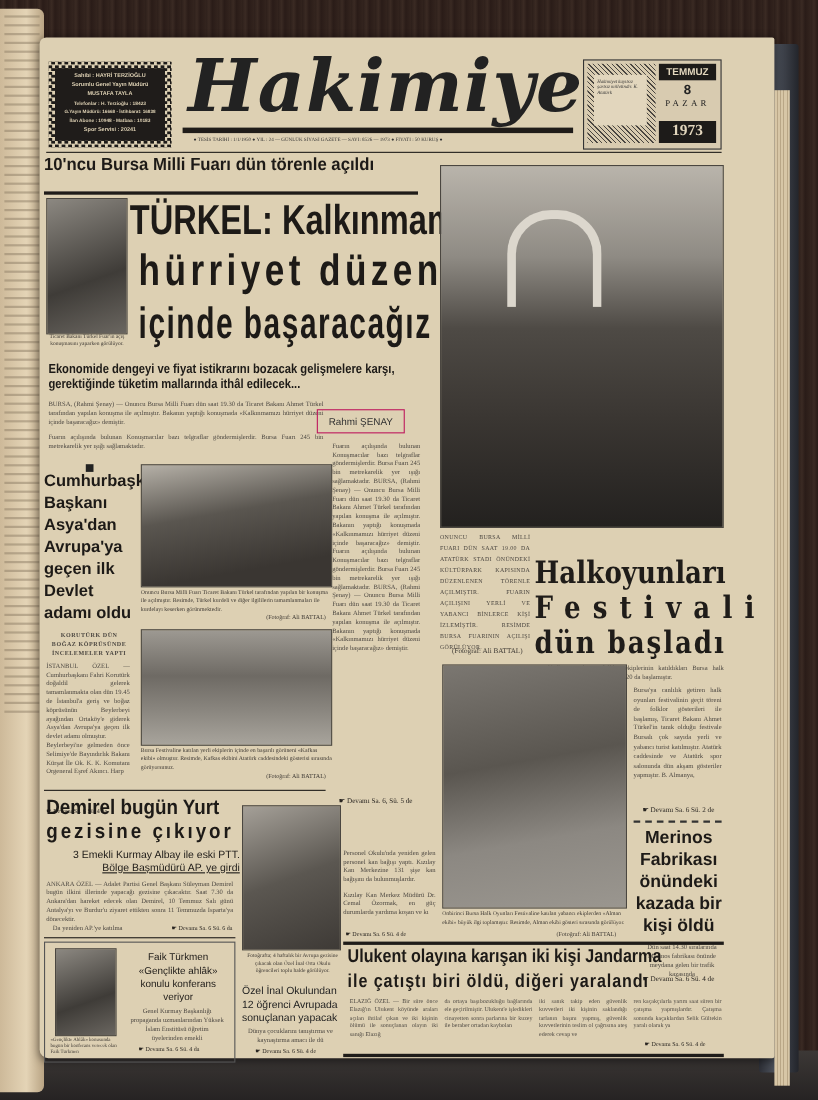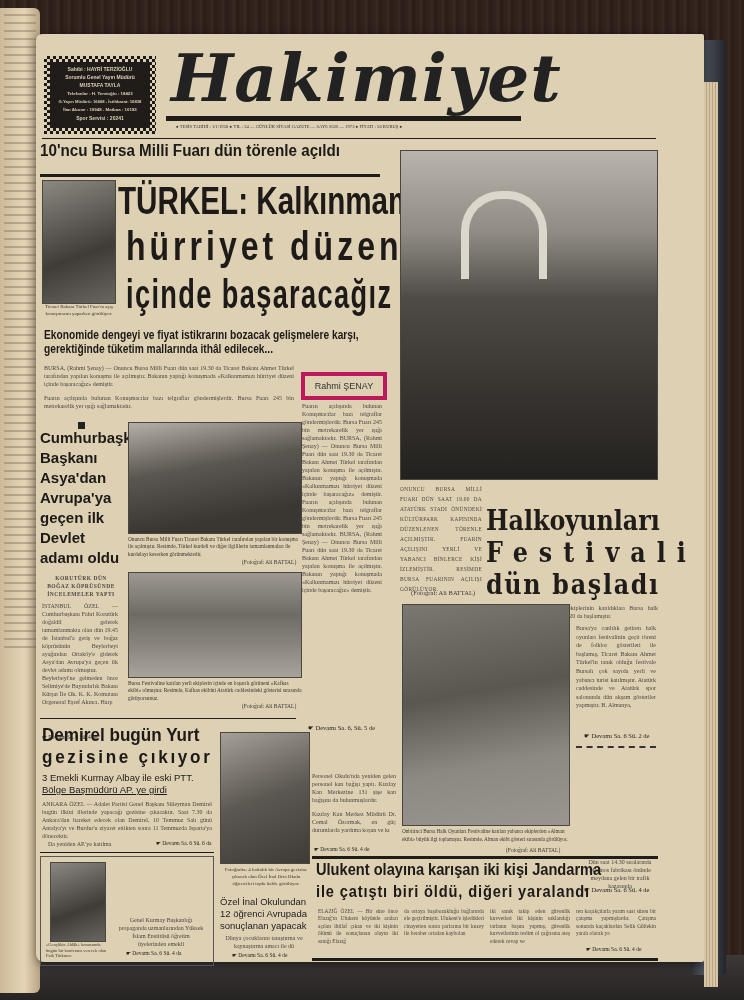--- a/index.html
+++ b/index.html
@@ -125,37 +125,46 @@
       <div style="font-size:4.2px">G.Yayın Müdürü: 16668 - İstihbarat: 16838</div>
       <div style="font-size:4.4px">İlan Abone : 10948 - Matbaa : 10183</div>
       <div>Spor Servisi : 20241</div>
     </div>
   </div>
 
   <div class="abs gothic" style="left:135px;top:8px;font-size:66px;color:#222;letter-spacing:1px;line-height:72px;">Hakimiyet</div>
   <div class="rule" style="left:130px;top:82px;width:355px;height:5px;"></div>
   <div class="abs" style="left:140px;top:90px;width:350px;font-size:4.6px;color:#333;font-family:'Liberation Serif',serif;white-space:nowrap;overflow:hidden;">● TESİS TARİHİ : 1/1/1950 ● YIL : 24 — GÜNLÜK SİYASİ GAZETE — SAYI: 8526 — 1973 ● FİYATI : 50 KURUŞ ●</div>
 
+  <div class="abs" style="left:494px;top:20px;width:124px;height:80px;border:1px solid #333;background:#d8cbb0;">
+    <div style="position:absolute;left:3px;top:3px;width:62px;height:72px;background:repeating-linear-gradient(45deg,#4a4641 0 1px,#d8cbb0 1px 3px);">
+      <div style="position:absolute;left:6px;top:10px;width:48px;height:46px;background:#e2d6bd;font-size:4.4px;font-style:italic;font-family:'Liberation Serif',serif;color:#333;padding:3px;box-sizing:border-box;">Hakimiyet kayıtsız şartsız milletindir. K. Atatürk</div>
+    </div>
+    <div style="position:absolute;left:68px;top:3px;width:52px;height:15px;background:#1d1b19;color:#e2d6bd;font-size:9px;font-weight:bold;text-align:center;line-height:15px;">TEMMUZ</div>
+    <div style="position:absolute;left:68px;top:19px;width:52px;font-size:12px;font-weight:bold;text-align:center;color:#222;">8</div>
+    <div style="position:absolute;left:68px;top:34px;width:52px;font-size:8px;letter-spacing:3px;text-align:center;color:#222;font-family:'Liberation Serif',serif;">PAZAR</div>
+    <div style="position:absolute;left:68px;top:55px;width:52px;height:20px;background:#1d1b19;color:#e2d6bd;font-size:14px;font-weight:bold;text-align:center;line-height:20px;font-family:'Liberation Serif',serif;">1973</div>
+  </div>
 
   <div class="rule" style="left:6px;top:104px;width:614px;height:1px;"></div>
 
   <div class="abs cond ink" style="left:4px;top:108px;font-size:16px;transform:scaleX(.95);">10'ncu Bursa Milli Fuarı dün törenle açıldı</div>
   <div class="rule" style="left:4px;top:140px;width:340px;height:3px;"></div>
 
   <div class="abs photo" style="left:6px;top:146px;width:72px;height:122px;"></div>
   <div class="abs cap" style="left:6px;top:270px;width:74px;font-size:5px;line-height:6.5px;text-align:center;">Ticaret Bakanı Türkel Fuar'ın açış konuşmasını yaparken görülüyor.</div>
 
   <div class="abs cond ink" style="left:82px;top:146px;font-size:38px;transform:scaleX(.78);letter-spacing:0px;">TÜRKEL: Kalkınmamızı</div>
   <div class="abs cond ink" style="left:90px;top:190px;font-size:40px;transform:scaleX(.8);letter-spacing:5px;font-weight:bold;">hürriyet düzeni</div>
   <div class="abs cond ink" style="left:90px;top:238px;font-size:40px;transform:scaleX(.68);letter-spacing:2px;">içinde başaracağız</div>
 
   <div class="abs cond ink" style="left:8px;top:294px;width:400px;font-size:12px;line-height:14px;white-space:normal;transform:scaleX(.85);">Ekonomide dengeyi ve fiyat istikrarını bozacak gelişmelere karşı, gerektiğinde tüketim mallarında ithâl edilecek...</div>
 
   <div class="abs gray-text" style="left:8px;top:330px;width:250px;">BURSA, (Rahmi Şenay) — Onuncu Bursa Milli Fuarı dün saat 19.30 da Ticaret Bakanı Ahmet Türkel tarafından yapılan konuşma ile açılmıştır. Bakanın yaptığı konuşmada «Kalkınmamızı hürriyet düzeni içinde başaracağız» demiştir.</div>
-  <div class="abs" style="left:265px;top:338px;width:78px;height:20px;border:4px solid #be185d;">
+  <div class="abs" style="left:252px;top:338px;width:78px;height:20px;border:1px solid #be185d;">
     <div style="font-size:9px;text-align:center;line-height:20px;color:#333;">Rahmi ŞENAY</div>
   </div>
   <div class="abs gray-text" style="left:8px;top:360px;width:250px;">Fuarın açılışında bulunan Konuşmacılar bazı telgraflar göndermişlerdir. Bursa Fuarı 245 bin metrekarelik yer ışığı sağlamaktadır.</div>
 
   <div class="abs gray-text" style="left:266px;top:368px;width:80px;height:320px;overflow:hidden;">
     <span>Fuarın açılışında bulunan Konuşmacılar bazı telgraflar göndermişlerdir. Bursa Fuarı 245 bin metrekarelik yer ışığı sağlamaktadır.</span>
     <span>BURSA, (Rahmi Şenay) — Onuncu Bursa Milli Fuarı dün saat 19.30 da Ticaret Bakanı Ahmet Türkel tarafından yapılan konuşma ile açılmıştır. Bakanın yaptığı konuşmada «Kalkınmamızı hürriyet düzeni içinde başaracağız» demiştir.</span>
     <span>Fuarın açılışında bulunan Konuşmacılar bazı telgraflar göndermişlerdir. Bursa Fuarı 245 bin metrekarelik yer ışığı sağlamaktadır.</span>
     <span>BURSA, (Rahmi Şenay) — Onuncu Bursa Milli Fuarı dün saat 19.30 da Ticaret Bakanı Ahmet Türkel tarafından yapılan konuşma ile açılmıştır. Bakanın yaptığı konuşmada «Kalkınmamızı hürriyet düzeni içinde başaracağız» demiştir.</span>
   </div>
@@ -172,20 +181,27 @@
   <div class="abs" style="left:450px;top:534px;font-size:28px;font-weight:bold;font-family:'DejaVu Serif',serif;color:#1f1c19;letter-spacing:2px;white-space:nowrap;transform:scaleX(.85);transform-origin:left top;">dün başladı</div>
   <div class="abs gray-text" style="left:462px;top:570px;width:160px;">Yerli ve yabancı folklor ekiplerinin katıldıkları Bursa halk oyunları festivali dün saat 17.20 da başlamıştır.</div>
   <div class="abs gray-text" style="left:540px;top:590px;width:80px;line-height:8.6px;">Bursa'ya canlılık getiren halk oyunları festivalinin geçit töreni de folklor gösterileri ile başlamış, Ticaret Bakanı Ahmet Türkel'in tanık olduğu festivale Bursalı çok sayıda yerli ve yabancı turist katılmıştır. Atatürk caddesinde ve Atatürk spor salonunda dün akşam gösteriler yapmıştır. B. Almanya,</div>
   <div class="abs cont hand" style="left:548px;top:698px;">Devamı Sa. 6 Sü. 2 de</div>
 
   <div class="abs photo" style="left:366px;top:570px;width:166px;height:220px;background:linear-gradient(170deg,#7b7771,#5a5650 40%,#8c8882 70%,#9a968f);"></div>
   <div class="abs cap" style="left:366px;top:794px;width:170px;font-size:5.2px;line-height:7.5px;">Onbirinci Bursa Halk Oyunları Festivaline katılan yabancı ekiplerden «Alman ekibi» büyük ilgi toplamıştır. Resimde, Alman ekibi gösteri sırasında görülüyor.</div>
   <div class="abs cap" style="left:470px;top:812px;font-size:5.5px;">(Fotoğraf: Ali BATTAL)</div>
 
   <div class="abs" style="left:540px;top:712px;width:80px;border-top:2px dashed #333;"></div>
+  <div class="abs" style="left:540px;top:718px;width:82px;text-align:center;">
+    <div class="cond ink" style="font-size:16px;line-height:20px;">Merinos</div>
+    <div class="cond ink" style="font-size:16px;line-height:20px;">Fabrikası</div>
+    <div class="cond ink" style="font-size:16px;line-height:20px;">önündeki</div>
+    <div class="cond ink" style="font-size:16px;line-height:20px;">kazada bir</div>
+    <div class="cond ink" style="font-size:16px;line-height:20px;">kişi öldü</div>
+  </div>
   <div class="abs gray-text" style="left:548px;top:824px;width:72px;text-align:center;">Dün saat 14.30 sıralarında Merinos fabrikası önünde meydana gelen bir trafik kazasında</div>
   <div class="abs cont hand" style="left:548px;top:852px;">Devamı Sa. 6 Sü. 4 de</div>
 
   <div class="abs" style="left:42px;top:388px;width:7px;height:7px;background:#222;"></div>
   <div class="abs" style="left:4px;top:394px;">
     <div class="cond ink" style="font-size:15px;line-height:20px;">Cumhurbaşkanı</div>
     <div class="cond ink" style="font-size:15px;line-height:20px;">Başkanı</div>
     <div class="cond ink" style="font-size:15px;line-height:20px;">Asya'dan</div>
     <div class="cond ink" style="font-size:15px;line-height:20px;">Avrupa'ya</div>
     <div class="cond ink" style="font-size:15px;line-height:20px;">geçen ilk</div>
@@ -202,21 +218,21 @@
   <div class="abs cap" style="left:206px;top:524px;font-size:5.5px;">(Fotoğraf: Ali BATTAL)</div>
 
   <div class="abs photo" style="left:92px;top:538px;width:172px;height:104px;background:linear-gradient(180deg,#9d9992,#6e6a64 40%,#8a867f 70%,#a8a49c);"></div>
   <div class="abs cap" style="left:92px;top:646px;width:174px;font-size:5.3px;line-height:7.4px;">Bursa Festivaline katılan yerli ekiplerin içinde en başarılı görüneni «Kafkas ekibi» olmuştur. Resimde, Kafkas ekibini Atatürk caddesindeki gösterisi sırasında görüyorsunuz.</div>
   <div class="abs cap" style="left:206px;top:668px;font-size:5.5px;">(Fotoğraf: Ali BATTAL)</div>
 
   <div class="rule" style="left:4px;top:684px;width:256px;height:1px;"></div>
 
   <div class="abs cond ink" style="left:6px;top:690px;font-size:19px;transform:scaleX(.9);">Demirel bugün Yurt</div>
   <div class="abs cond ink" style="left:6px;top:712px;font-size:19px;letter-spacing:3px;transform:scaleX(.9);">gezisine çıkıyor</div>
-  <div class="abs" style="left:6px;top:738px;width:176px;text-align:left;">
+  <div class="abs" style="left:6px;top:738px;width:176px;text-align:right;">
     <div class="cond ink" style="font-size:9.5px;line-height:12px;font-weight:normal;">3 Emekli Kurmay Albay ile eski PTT.</div>
     <div class="cond ink" style="font-size:9.5px;line-height:12px;font-weight:normal;text-decoration:underline;">Bölge Başmüdürü AP. ye girdi</div>
   </div>
   <div class="abs gray-text" style="left:6px;top:766px;width:170px;">ANKARA ÖZEL — Adalet Partisi Genel Başkanı Süleyman Demirel bugün ilkini illerinde yapacağı gezisine çıkacaktır. Saat 7.30 da Ankara'dan hareket edecek olan Demirel, 10 Temmuz Salı günü Antalya'yı ve Burdur'u ziyaret ettikten sonra 11 Temmuzda Isparta'ya dönecektir.</div>
   <div class="abs gray-text" style="left:12px;top:806px;">Da yeniden AP.'ye katılma</div>
   <div class="abs cont hand" style="left:120px;top:806px;font-size:5.5px;">Devamı Sa. 6 Sü. 6 da</div>
   <div class="rule" style="left:4px;top:818px;width:174px;height:1px;"></div>
 
   <div class="abs photo" style="left:184px;top:698px;width:88px;height:130px;background:linear-gradient(160deg,#a5a098,#5b5751 50%,#3e3a36);"></div>
   <div class="abs cap" style="left:186px;top:832px;width:88px;font-size:5px;line-height:7px;text-align:center;">Fotoğrafta; 4 haftalık bir Avrupa gezisine çıkacak olan Özel İnal Orta Okulu öğrencileri toplu halde görülüyor.</div>
@@ -228,20 +244,26 @@
   <div class="abs gray-text" style="left:186px;top:900px;width:84px;text-align:center;">Dünya çocuklarını tanıştırma ve kaynaştırma amacı ile dü</div>
   <div class="abs cont hand" style="left:196px;top:918px;font-size:5.5px;">Devamı Sa. 6 Sü. 4 de</div>
 
   <div class="abs gray-text" style="left:276px;top:738px;width:84px;">Personel Okulu'nda yeniden gelen personel kan bağışı yaptı. Kızılay Kan Merkezine 131 şişe kan bağışını da bulunmuşlardır.</div>
   <div class="abs gray-text" style="left:276px;top:776px;width:84px;">Kızılay Kan Merkez Müdürü Dr. Cemal Özormak, en güç durumlarda yardıma koşan ve kı</div>
   <div class="abs cont hand" style="left:278px;top:812px;font-size:5.5px;">Devamı Sa. 6 Sü. 4 de</div>
 
   <div class="abs" style="left:4px;top:822px;width:172px;height:108px;border:1px solid #555;"></div>
   <div class="abs photo" style="left:14px;top:828px;width:54px;height:78px;"></div>
   <div class="abs cap" style="left:10px;top:908px;width:64px;font-size:4.5px;line-height:5.6px;">«Gençlikte Ahlâk» konusunda bugün bir konferans verecek olan Faik Türkmen</div>
+  <div class="abs" style="left:78px;top:830px;width:96px;text-align:center;">
+    <div class="cond ink" style="font-size:9px;line-height:12px;font-weight:normal;">Faik Türkmen</div>
+    <div class="cond ink" style="font-size:9px;line-height:12px;font-weight:normal;">«Gençlikte ahlâk»</div>
+    <div class="cond ink" style="font-size:9px;line-height:12px;font-weight:normal;">konulu konferans</div>
+    <div class="cond ink" style="font-size:9px;line-height:12px;font-weight:normal;">veriyor</div>
+  </div>
   <div class="abs gray-text" style="left:82px;top:882px;width:86px;text-align:center;">Genel Kurmay Başkanlığı propaganda uzmanlarından Yüksek İslam Enstitüsü öğretim üyelerinden emekli</div>
   <div class="abs cont hand" style="left:90px;top:916px;font-size:5.5px;">Devamı Sa. 6 Sü. 4 da</div>
 
   <div class="rule" style="left:276px;top:822px;width:346px;height:3px;"></div>
   <div class="abs cond ink" style="left:280px;top:826px;font-size:17px;transform:scaleX(.86);">Ulukent olayına karışan iki kişi Jandarma</div>
   <div class="abs cond ink" style="left:280px;top:848px;font-size:17px;transform:scaleX(.86);letter-spacing:1px;">ile çatıştı biri öldü, diğeri yaralandı</div>
   <div class="abs" style="left:282px;top:874px;width:338px;display:flex;gap:6px;">
     <div class="gray-text" style="flex:1;font-size:5.4px;line-height:7.4px;">ELAZIĞ ÖZEL — Bir süre önce Elazığ'ın Ulukent köyünde araları açılan ihtilaf çıkan ve iki kişinin ölümü ile sonuçlanan olayın iki sanığı Elazığ</div>
     <div class="gray-text" style="flex:1;font-size:5.4px;line-height:7.4px;">da ortaya başıbozukluğu bağlarında ele geçirilmiştir. Ulukent'e işledikleri cinayetten sonra parlarına bir kuzey ile beraber ortadan kaybolan</div>
     <div class="gray-text" style="flex:1;font-size:5.4px;line-height:7.4px;">iki sanık takip eden güvenlik kuvvetleri iki kişinin saklandığı tarlanın başını yapmış, güvenlik kuvvetlerinin teslim ol çağrısına ateş ederek cevap ve</div>

